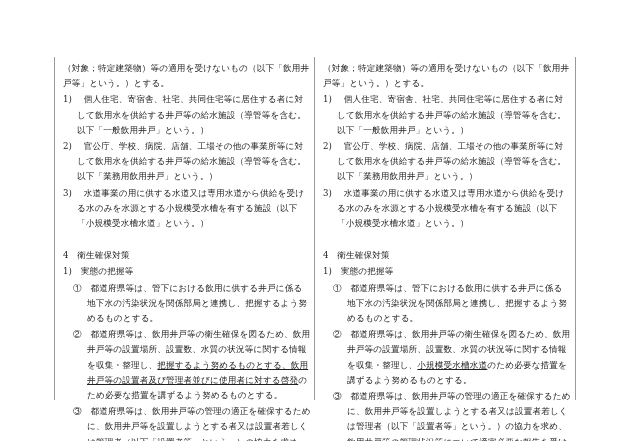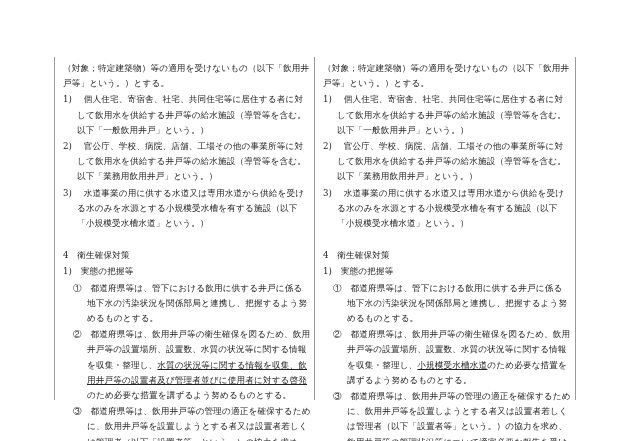--- a/index.html
+++ b/index.html
@@ -23,21 +23,21 @@
 
 <div class="col" style="left:62px;">
   <p>（対象；特定建築物）等の適用を受けないもの（以下「飲用井戸等」という。）とする。</p>
   <p class="item"><span>1)</span>　 <span>個人住宅、寄宿舎、社宅、共同住宅等に居住する者に対して飲用水を供給する井戸等の給水施設（導管等を含む。以下「一般飲用井戸」という。）</span></p>
   <p class="item"><span>2)</span>　 <span>官公庁、学校、病院、店舗、工場その他の事業所等に対して飲用水を供給する井戸等の給水施設（導管等を含む。以下「業務用飲用井戸」という。）</span></p>
   <p class="item"><span>3)</span>　 <span>水道事業の用に供する水道又は専用水道から供給を受ける水のみを水源とする小規模受水槽を有する施設（以下「小規模受水槽水道」という。）</span></p>
   <div class="gap"></div>
   <p class="head">4　衛生確保対策</p>
   <p class="head">1)　実態の把握等</p>
   <p class="sub"><span>①</span>　<span>都道府県等は、管下における飲用に供する井戸に係る地下水の汚染状況を関係部局と連携し、把握するよう努めるものとする。</span></p>
-  <p class="sub"><span>②</span>　<span>都道府県等は、飲用井戸等の衛生確保を図るため、飲用井戸等の設置場所、設置数、水質の状況等に関する情報を収集・整理し、</span><span class="u">水質の状況等に関する情報を収集、飲用井戸等の設置者及び管理者並びに使用者に対する啓発</span><span>のため必要な措置を講ずるよう努めるものとする。</span></p>
+  <p class="sub"><span>②</span>　<span>都道府県等は、飲用井戸等の衛生確保を図るため、飲用井戸等の設置場所、設置数、水質の状況等に関する情報を収集・整理し、</span><span class="u">把握するよう努めるものとする、飲用井戸等の設置者及び管理者並びに使用者に対する啓発</span><span>のため必要な措置を講ずるよう努めるものとする。</span></p>
   <p class="sub"><span>③</span>　<span>都道府県等は、飲用井戸等の管理の適正を確保するために、飲用井戸等を設置しようとする者又は設置者若しくは管理者（以下「設置者等」という。）の協力を求め、飲用井戸等の管理</span></p>
 </div>
 
 <div class="col" style="left:322px;">
   <p>（対象；特定建築物）等の適用を受けないもの（以下「飲用井戸等」という。）とする。</p>
   <p class="item"><span>1)</span>　 <span>個人住宅、寄宿舎、社宅、共同住宅等に居住する者に対して飲用水を供給する井戸等の給水施設（導管等を含む。以下「一般飲用井戸」という。）</span></p>
   <p class="item"><span>2)</span>　 <span>官公庁、学校、病院、店舗、工場その他の事業所等に対して飲用水を供給する井戸等の給水施設（導管等を含む。以下「業務用飲用井戸」という。）</span></p>
   <p class="item"><span>3)</span>　 <span>水道事業の用に供する水道又は専用水道から供給を受ける水のみを水源とする小規模受水槽を有する施設（以下「小規模受水槽水道」という。）</span></p>
   <div class="gap"></div>
   <p class="head">4　衛生確保対策</p>

